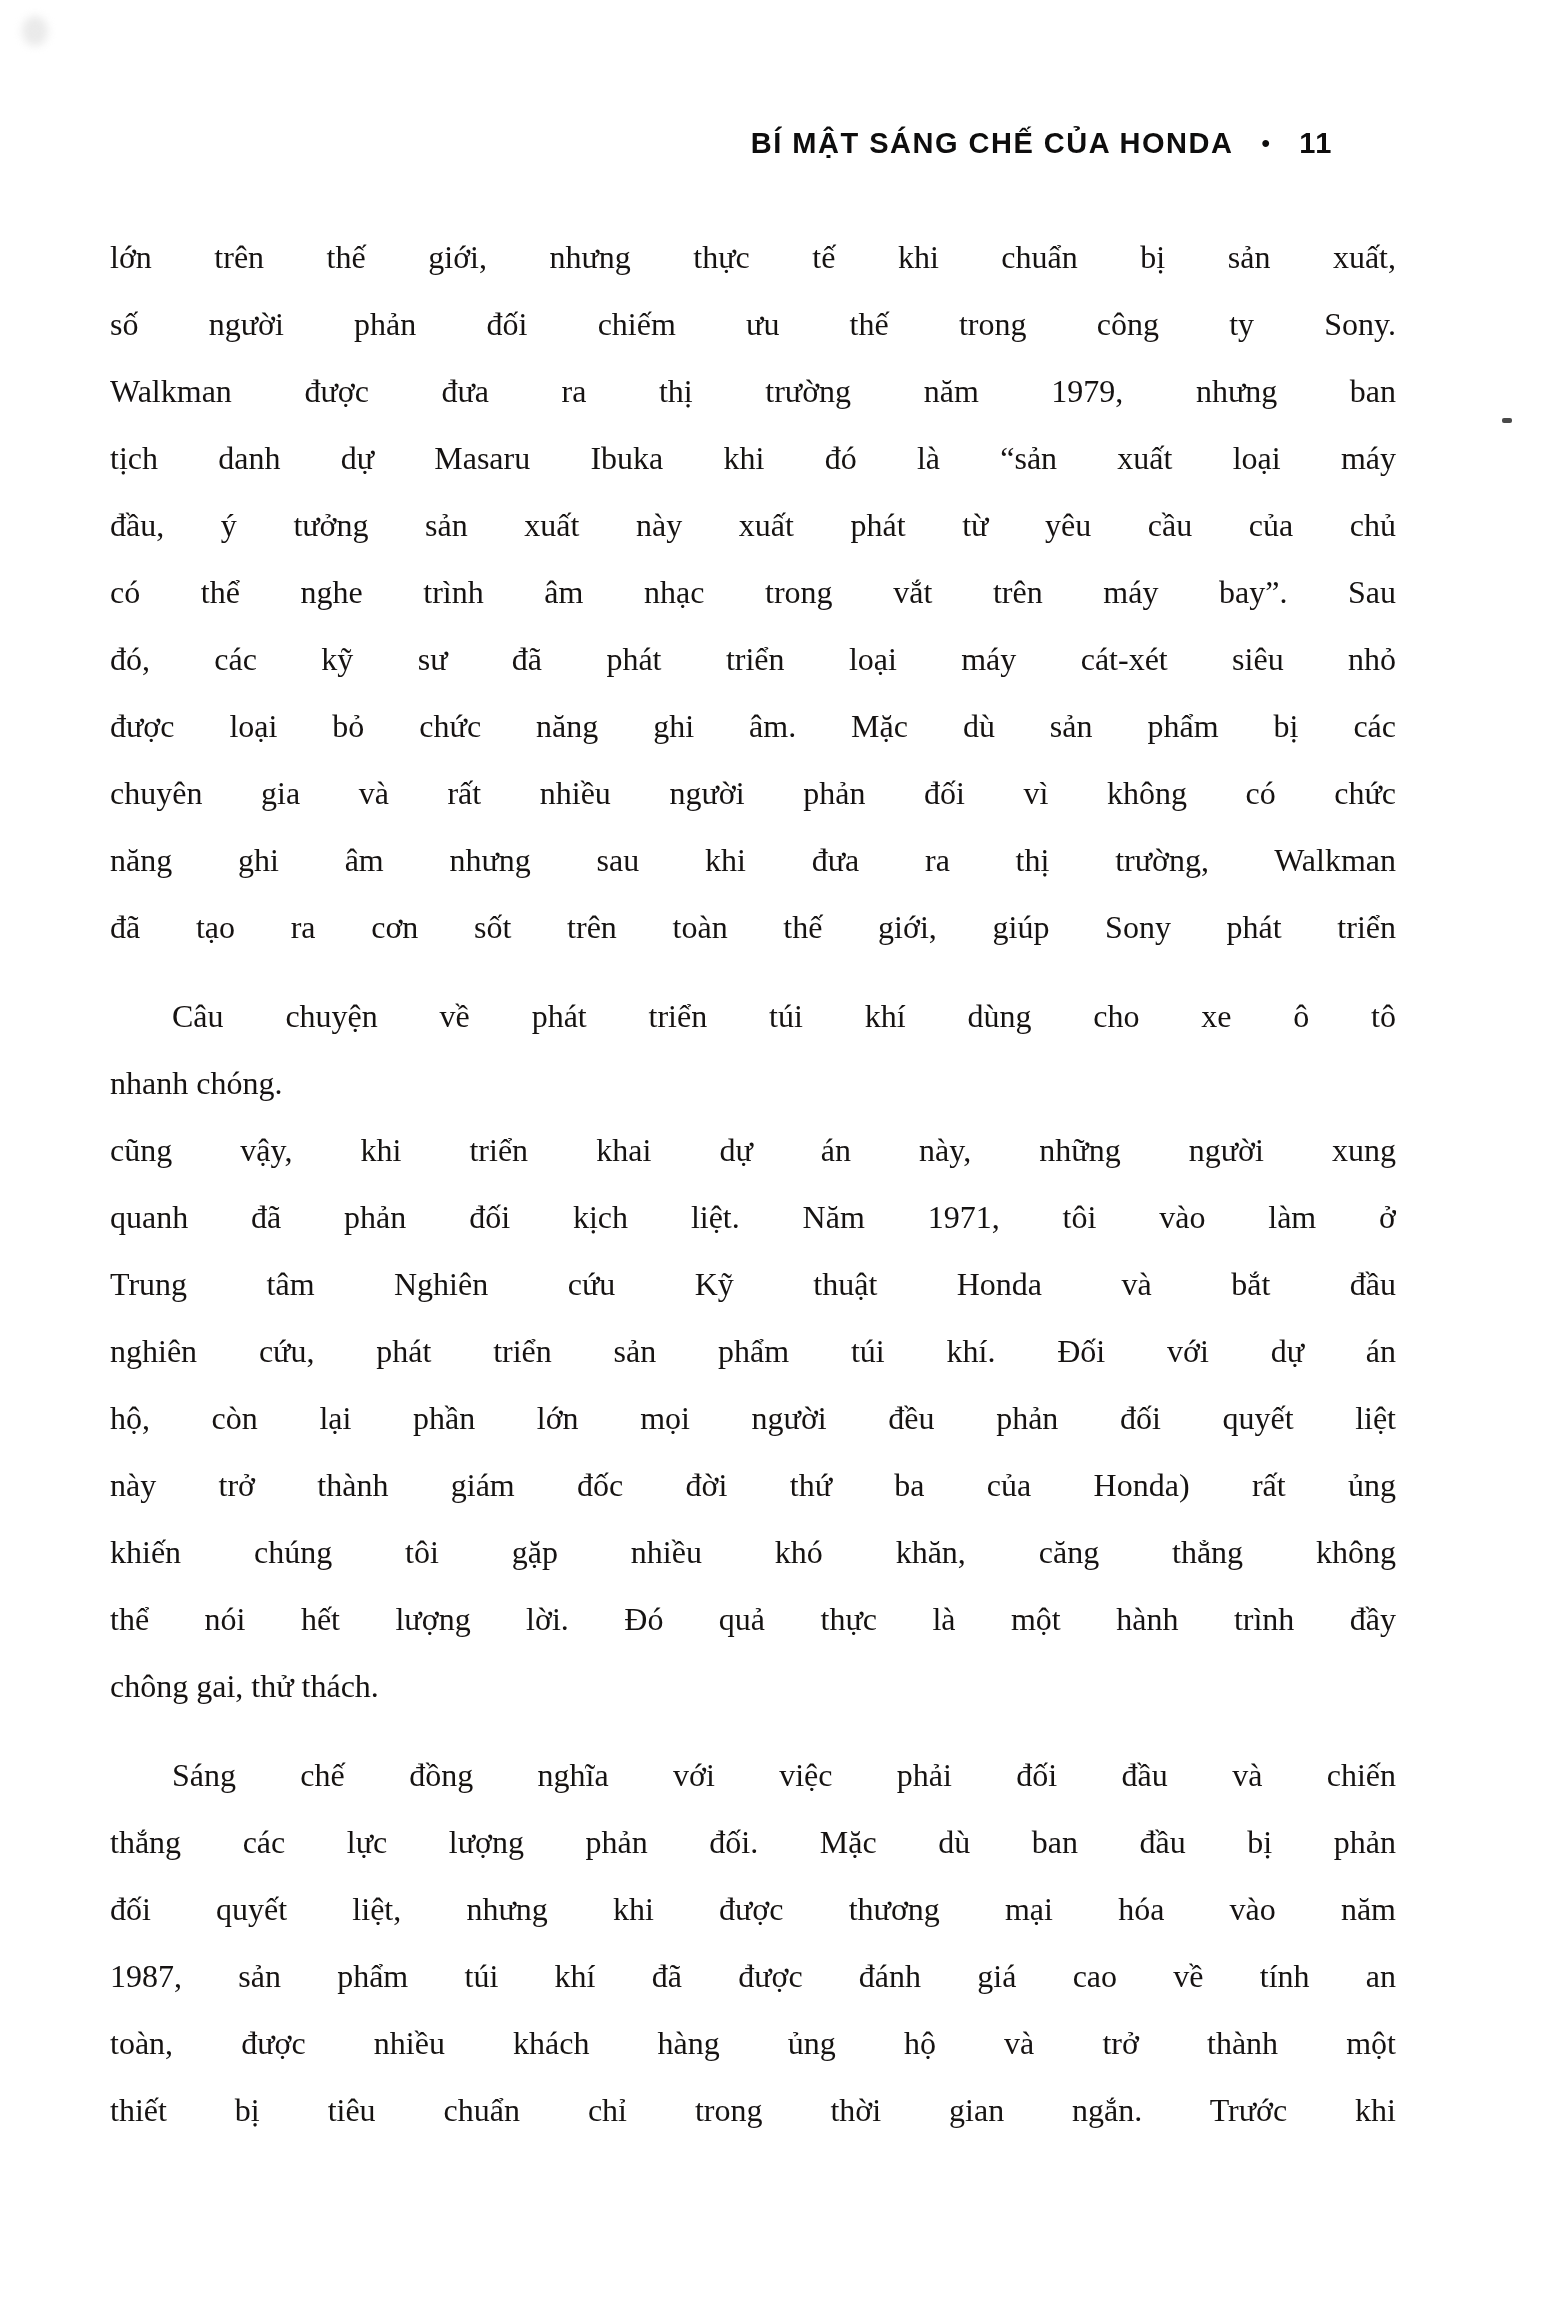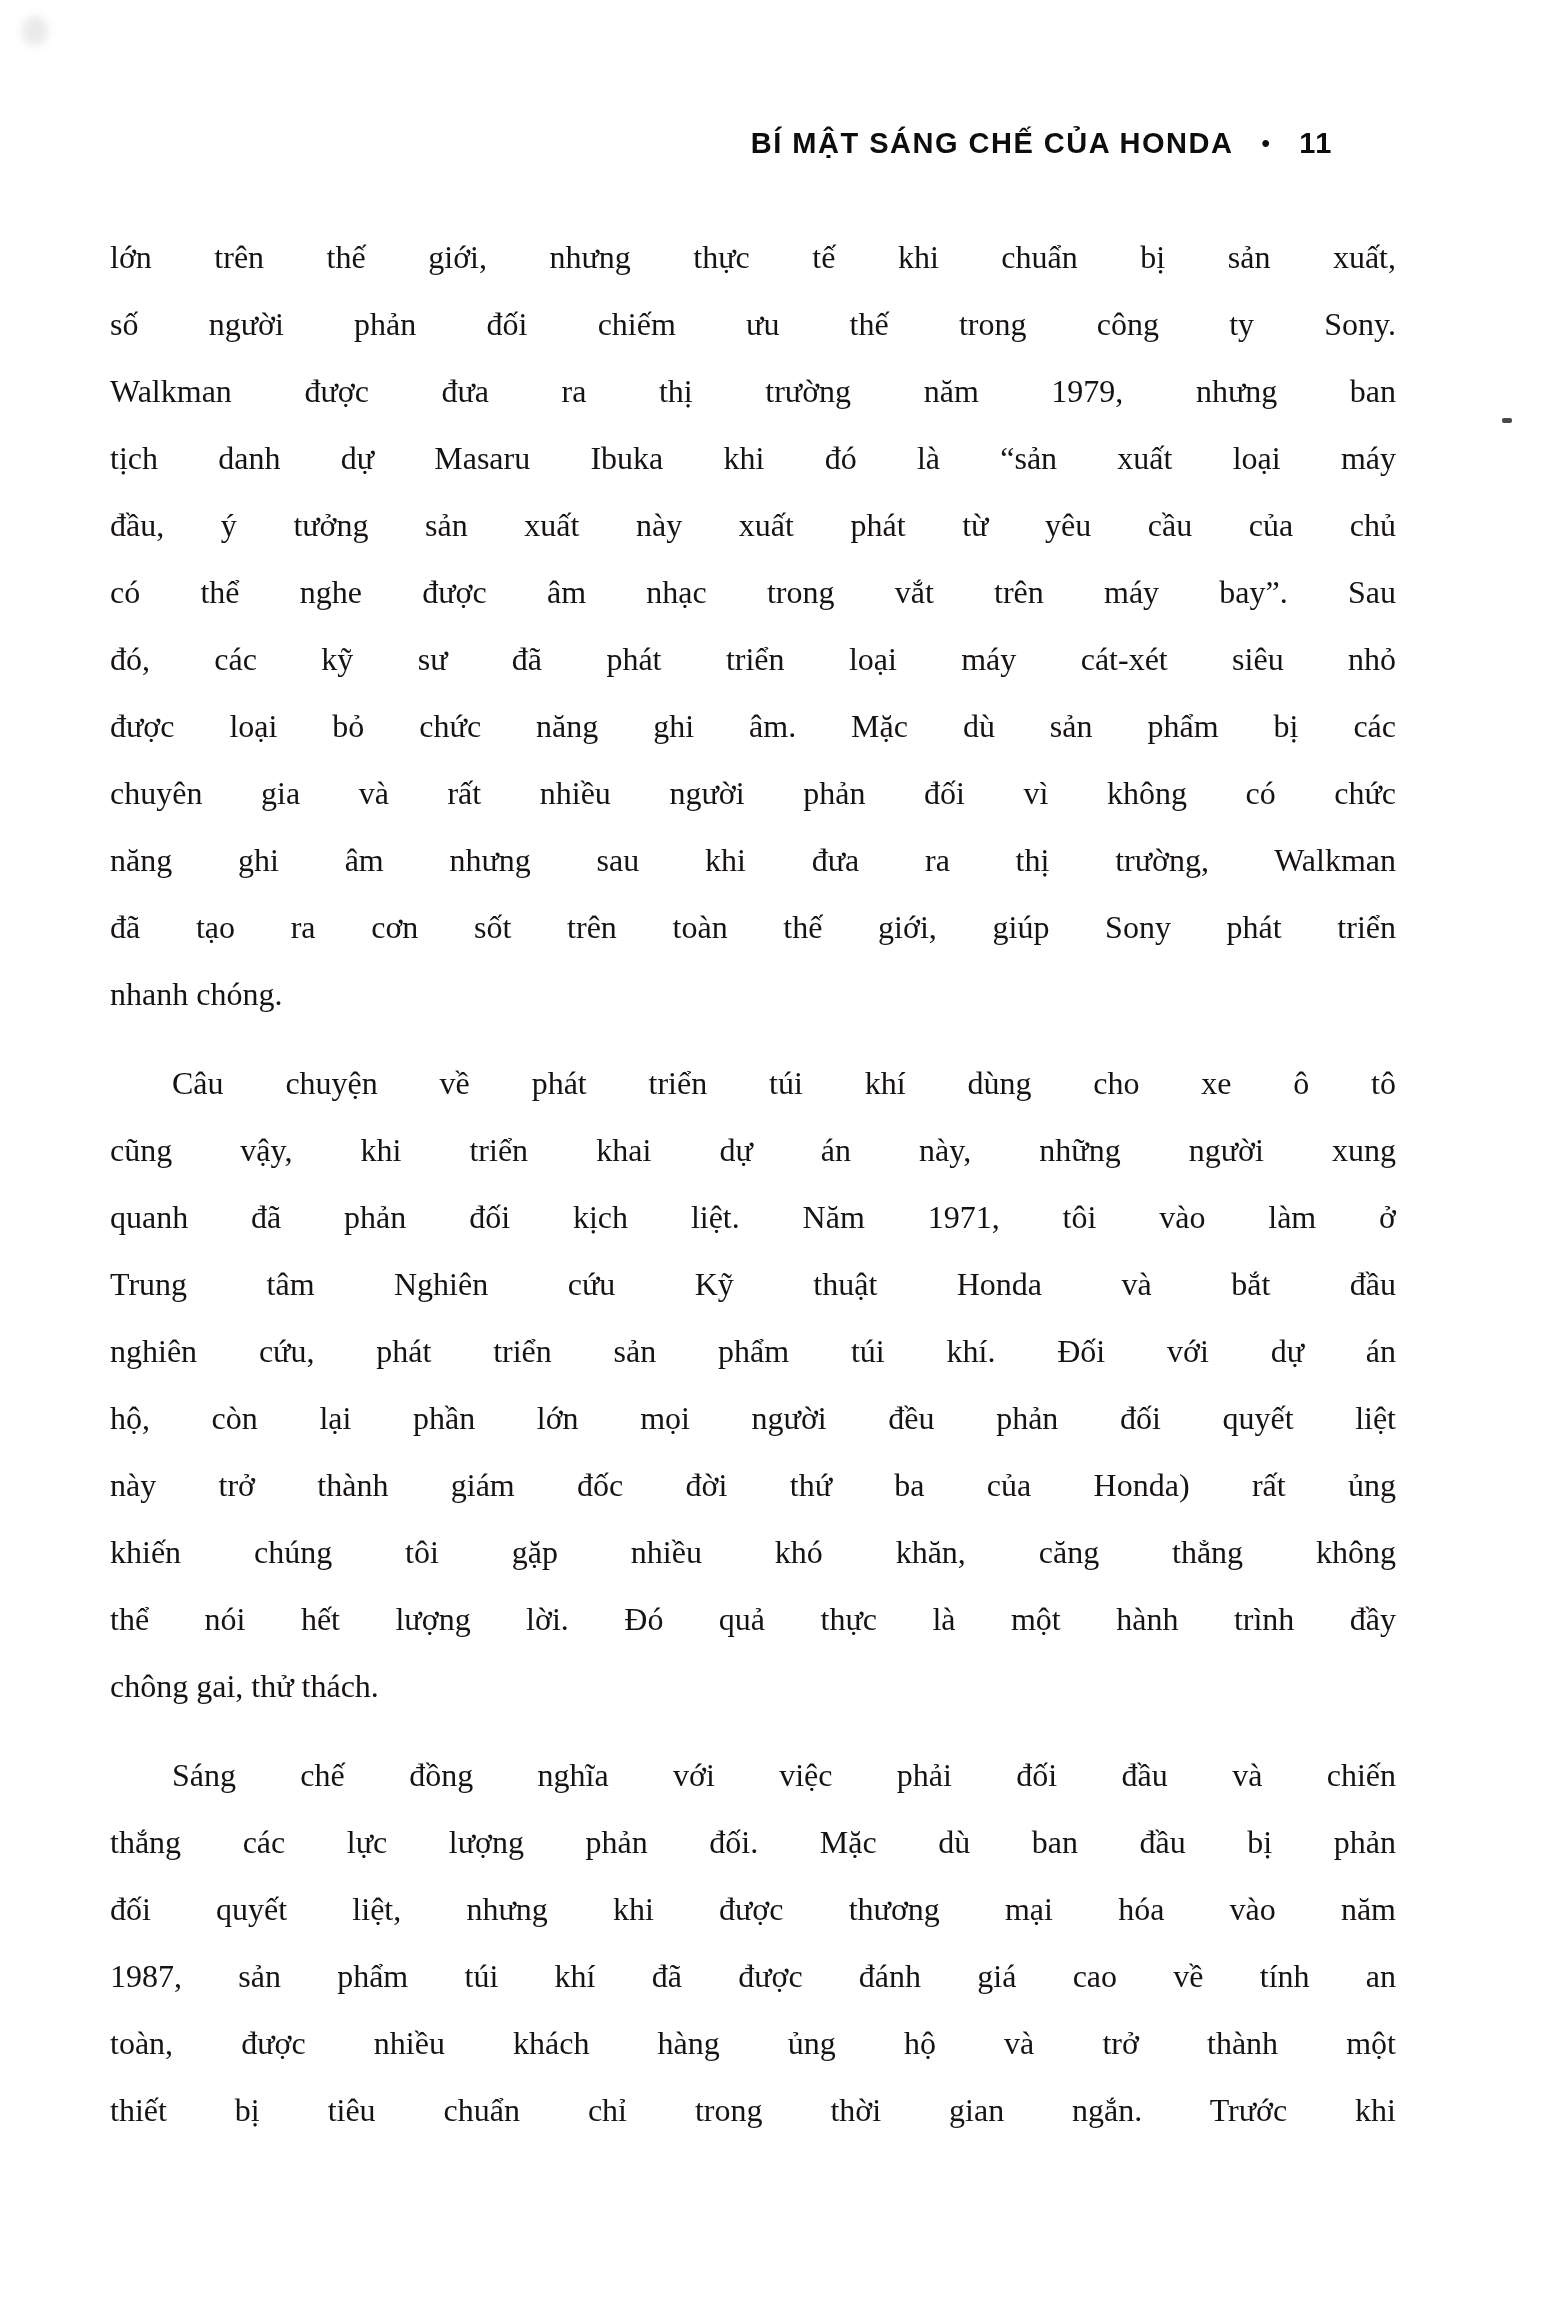--- a/index.html
+++ b/index.html
@@ -78,28 +78,28 @@
   <header class="running-head">
     <span>BÍ MẬT SÁNG CHẾ CỦA HONDA</span><span class="sep">•</span><span>11</span>
   </header>
 
   <main class="body-text">
     <div class="line">lớn trên thế giới, nhưng thực tế khi chuẩn bị sản xuất,</div>
     <div class="line">số người phản đối chiếm ưu thế trong công ty Sony.</div>
     <div class="line">Walkman được đưa ra thị trường năm 1979, nhưng ban</div>
     <div class="line">tịch danh dự Masaru Ibuka khi đó là “sản xuất loại máy</div>
     <div class="line">đầu, ý tưởng sản xuất này xuất phát từ yêu cầu của chủ</div>
-    <div class="line">có thể nghe được âm nhạc trong vắt trên máy bay”. Sau</div>
+    <div class="line">có thể nghe trình âm nhạc trong vắt trên máy bay”. Sau</div>
     <div class="line">đó, các kỹ sư đã phát triển loại máy cát-xét siêu nhỏ</div>
     <div class="line">được loại bỏ chức năng ghi âm. Mặc dù sản phẩm bị các</div>
     <div class="line">chuyên gia và rất nhiều người phản đối vì không có chức</div>
     <div class="line">năng ghi âm nhưng sau khi đưa ra thị trường, Walkman</div>
     <div class="line">đã tạo ra cơn sốt trên toàn thế giới, giúp Sony phát triển</div>
+    <div class="line pstart">Câu chuyện về phát triển túi khí dùng cho xe ô tô</div>
     <div class="line endpara">nhanh chóng.</div>
-    <div class="line pstart">Câu chuyện về phát triển túi khí dùng cho xe ô tô</div>
     <div class="line">cũng vậy, khi triển khai dự án này, những người xung</div>
     <div class="line">quanh đã phản đối kịch liệt. Năm 1971, tôi vào làm ở</div>
     <div class="line">Trung tâm Nghiên cứu Kỹ thuật Honda và bắt đầu</div>
     <div class="line">nghiên cứu, phát triển sản phẩm túi khí. Đối với dự án</div>
     <div class="line">hộ, còn lại phần lớn mọi người đều phản đối quyết liệt</div>
     <div class="line">này trở thành giám đốc đời thứ ba của Honda) rất ủng</div>
     <div class="line">khiến chúng tôi gặp nhiều khó khăn, căng thẳng không</div>
     <div class="line">thể nói hết lượng lời. Đó quả thực là một hành trình đầy</div>
     <div class="line endpara">chông gai, thử thách.</div>
     <div class="line pstart">Sáng chế đồng nghĩa với việc phải đối đầu và chiến</div>

